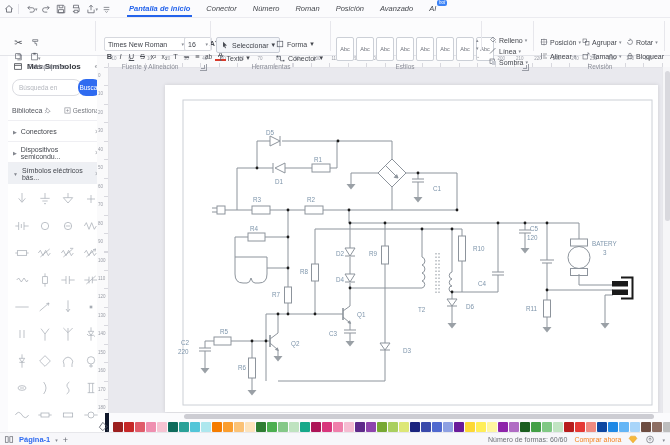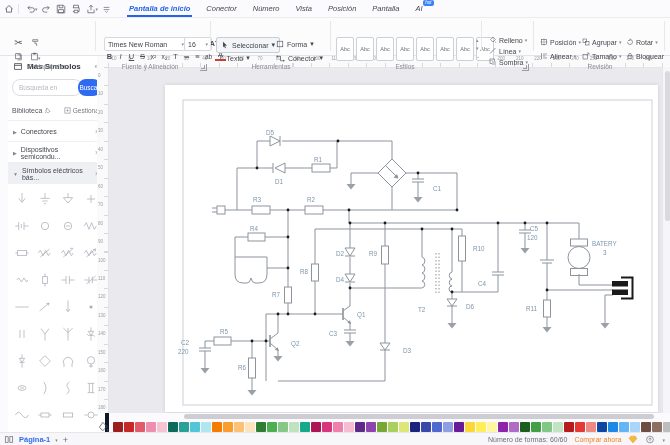--- a/index.html
+++ b/index.html
@@ -156,27 +156,27 @@
         <div class="tab active">
           <span>Pantalla de inicio</span>
         </div>
         <div class="tab">
           <span>Conector</span>
         </div>
         <div class="tab">
           <span>Número</span>
         </div>
         <div class="tab">
-          <span>Vista</span>
+          <span>Roman</span>
         </div>
         <div class="tab">
           <span>Posición</span>
         </div>
         <div class="tab">
-          <span>Pantalla</span>
+          <span>Avanzado</span>
         </div>
         <div class="tab">
           <span>AI</span>
           <span class="badge">hot</span>
         </div>
       </div>
   </div>
 
   <div id="ribbon">
 

